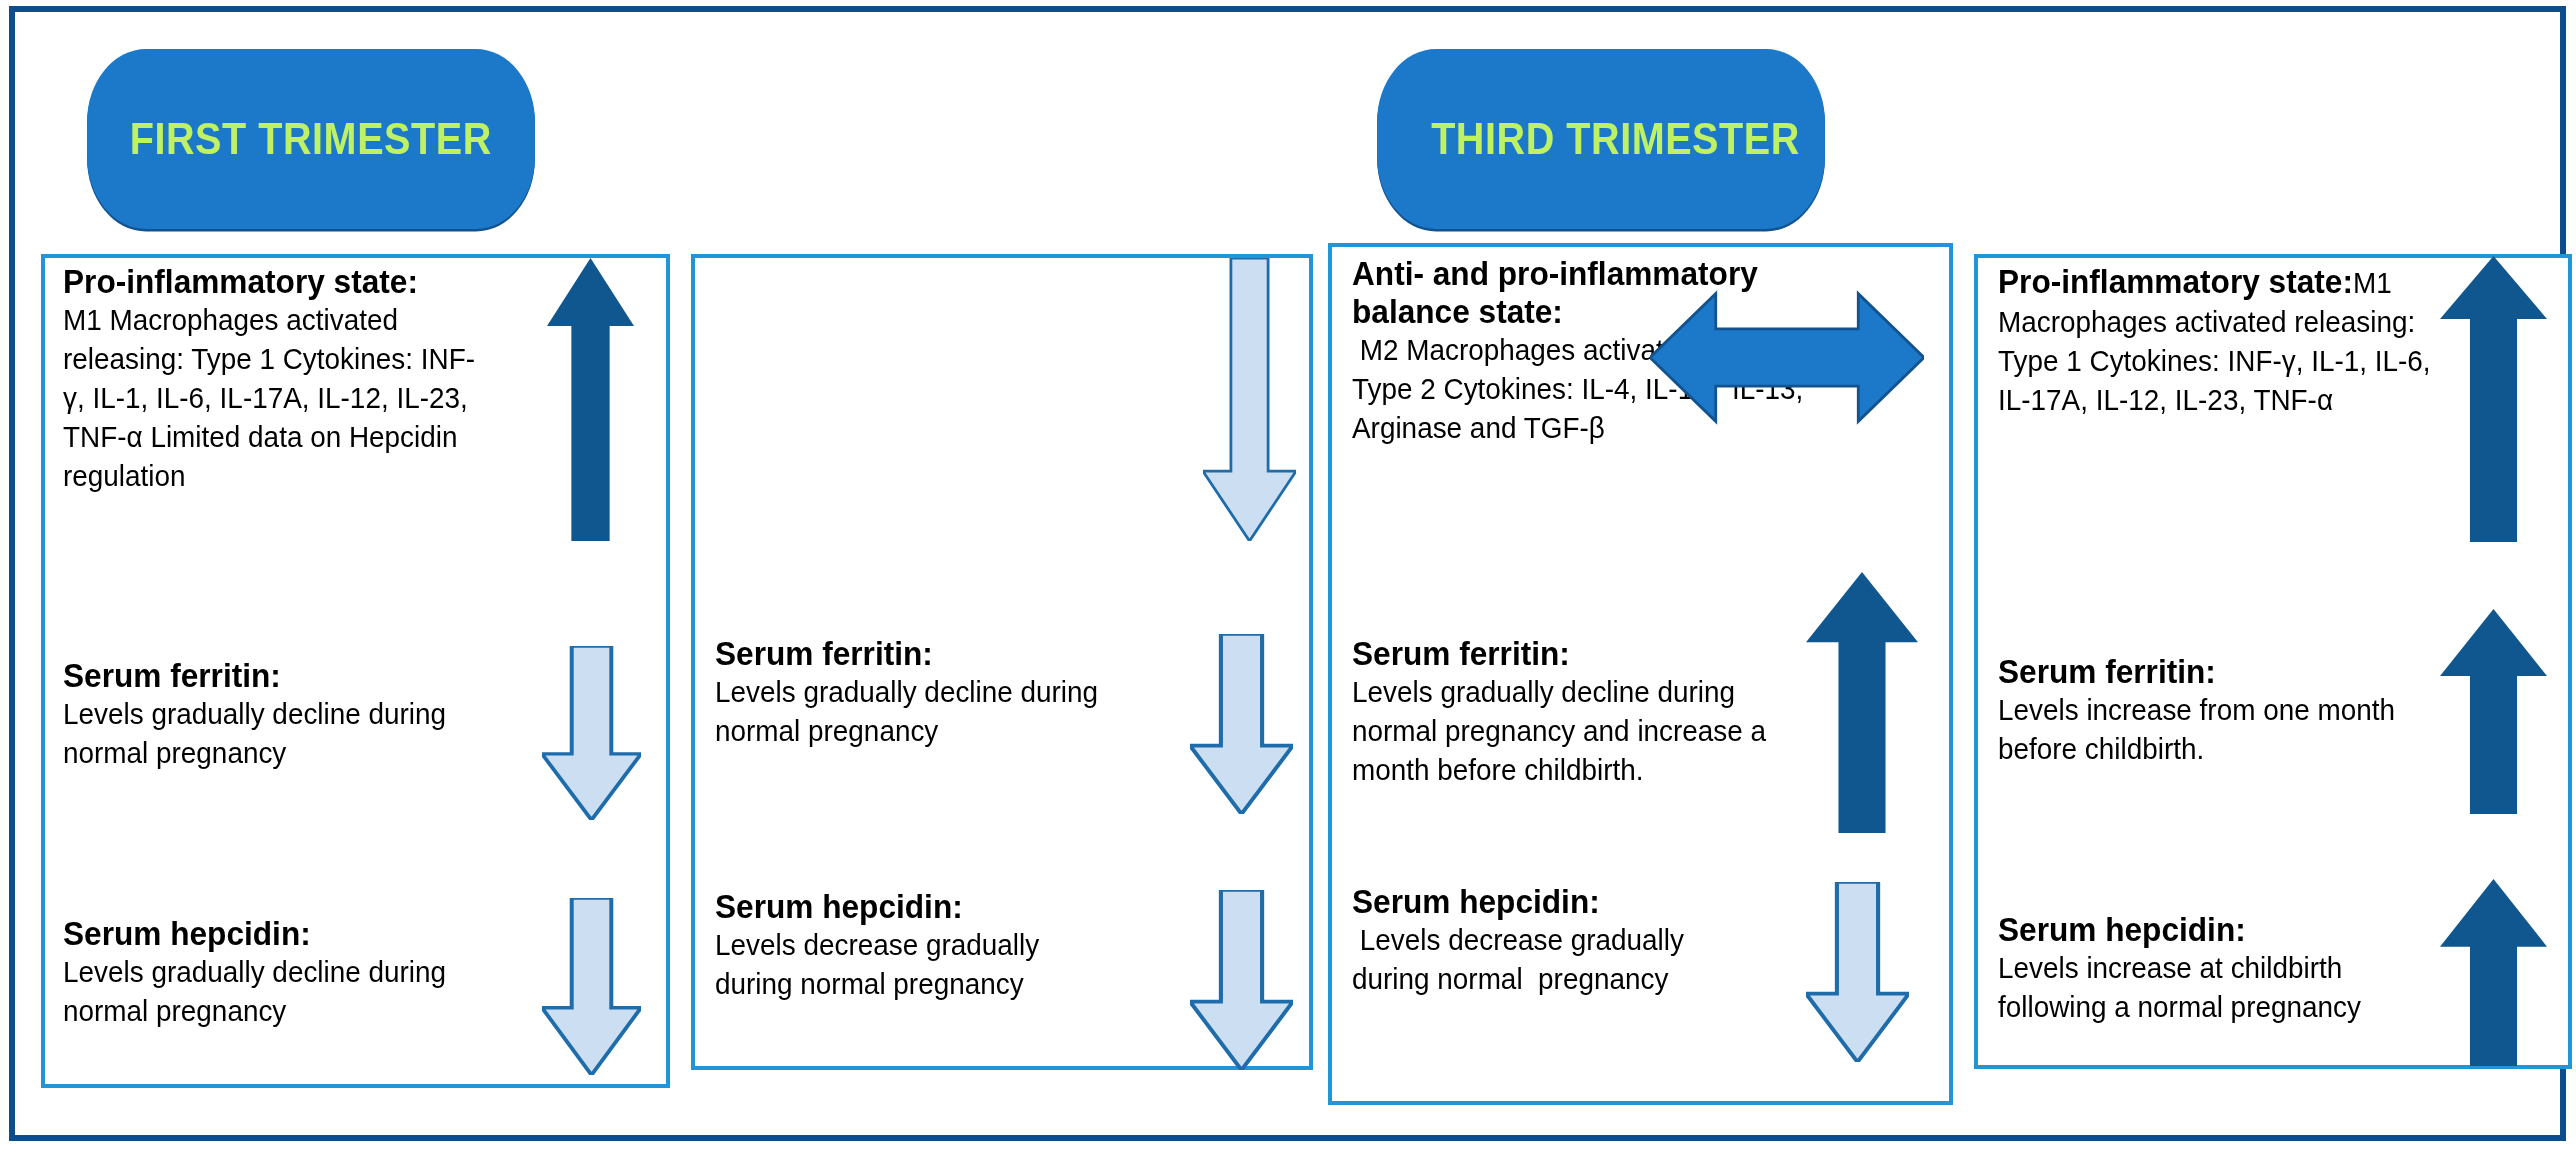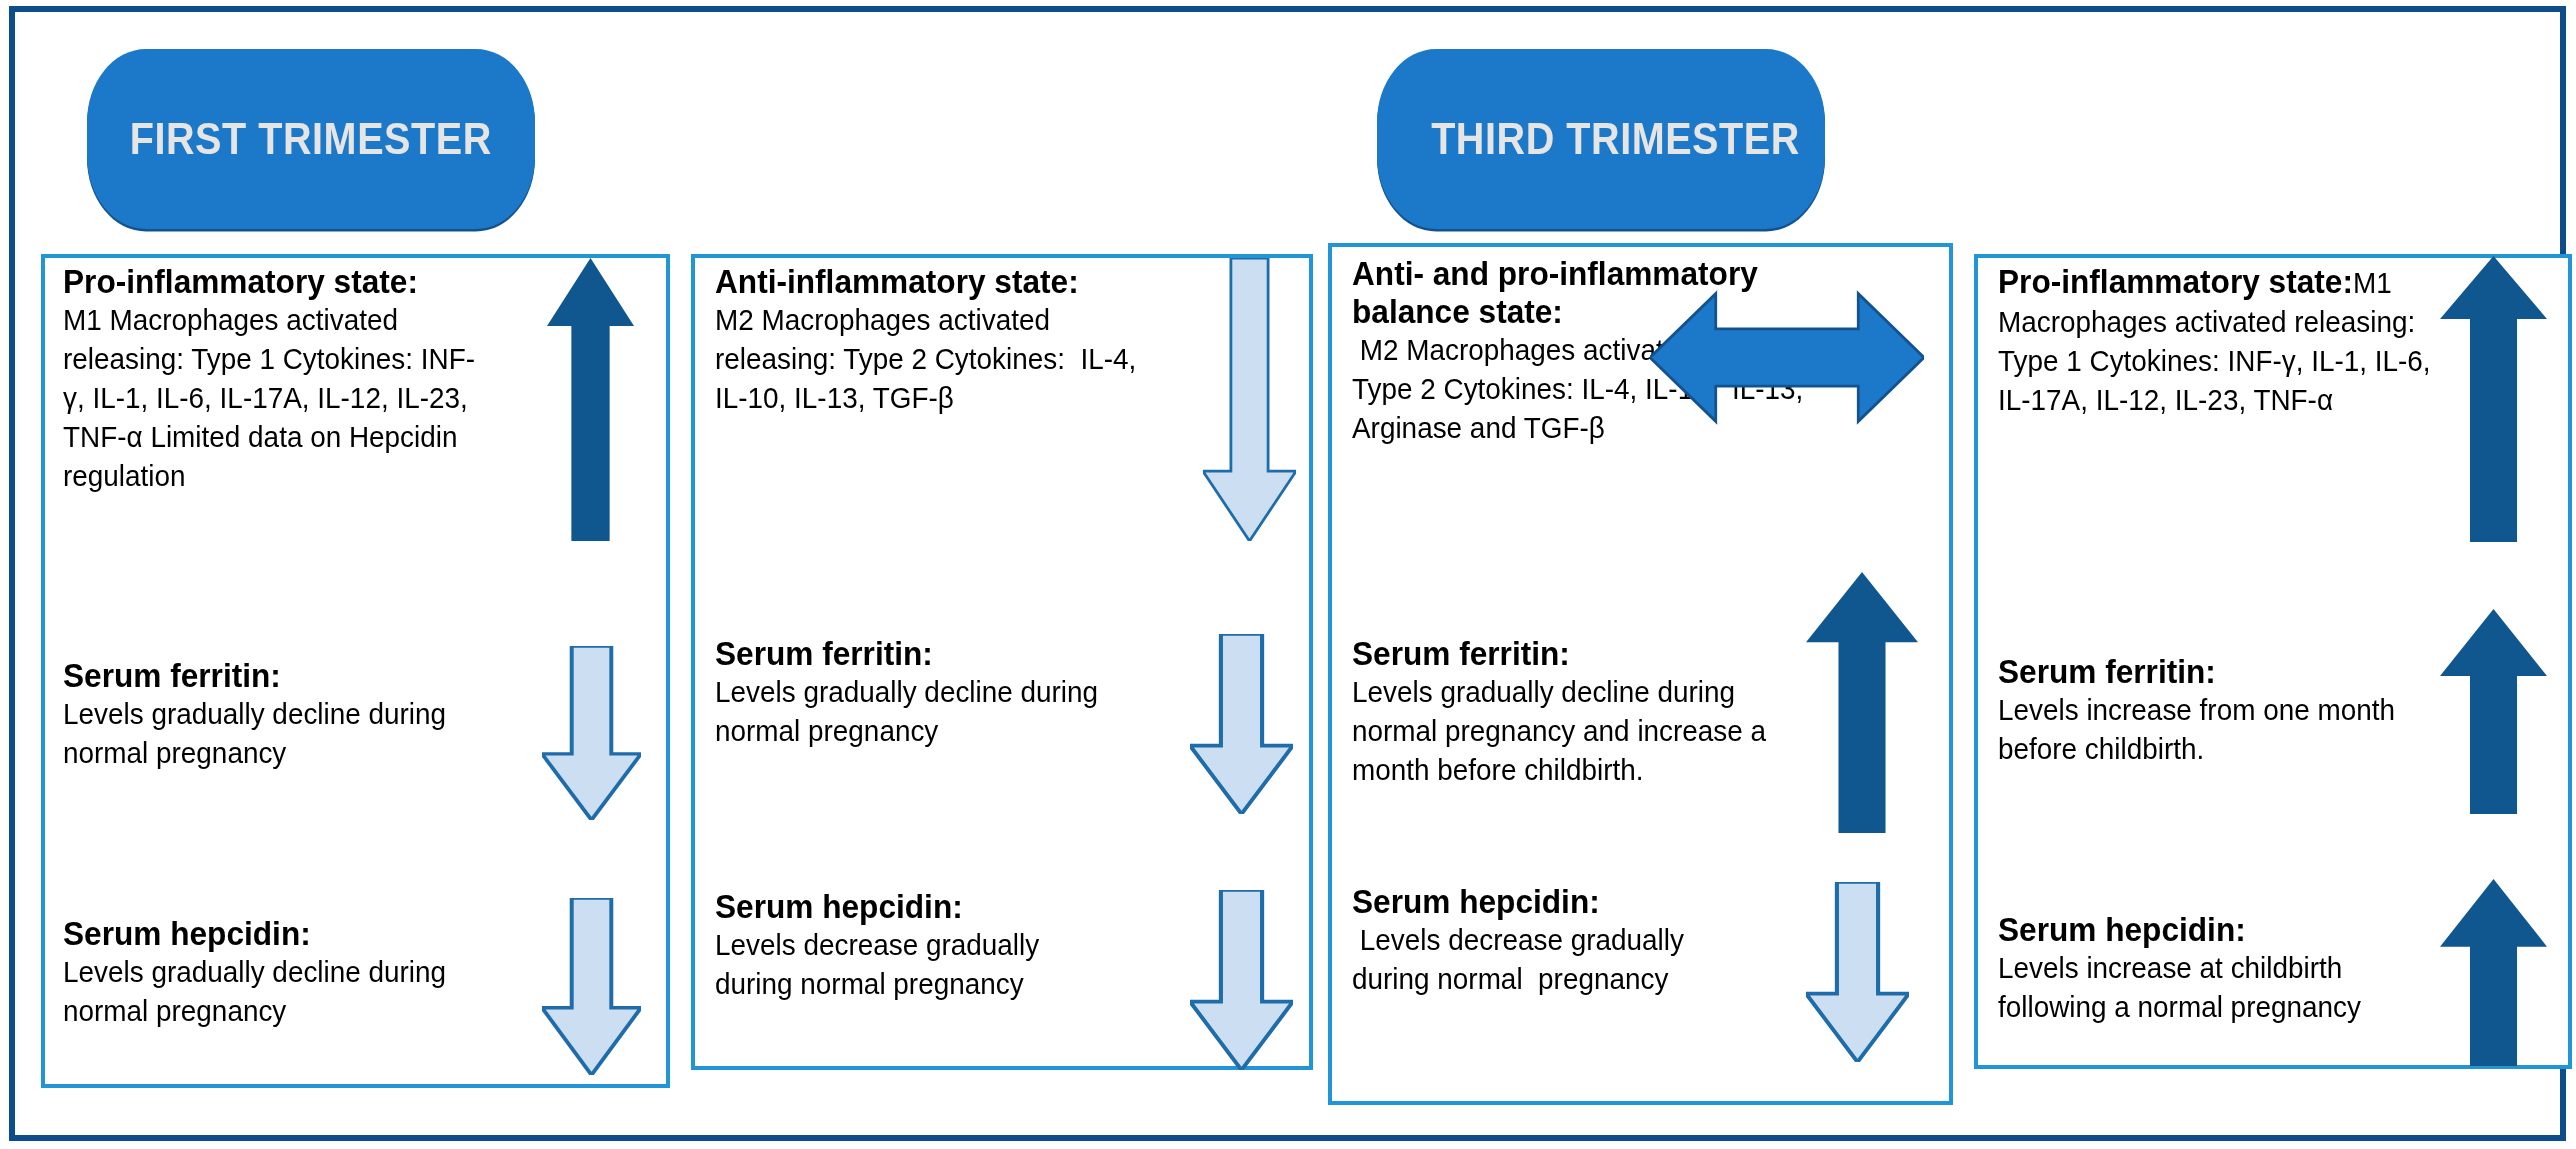--- a/index.html
+++ b/index.html
@@ -18,21 +18,21 @@
     background:#ffffff;
   }
   
   .pill{
     position:absolute;
     height:180px;
     background:#1c78c8;
     border-radius:59px/73px;
     box-shadow:0 2.5px 0 #12538f;
     display:flex;align-items:center;justify-content:center;
-    color:#e5e5e5;
+    color:#bef264;
     font-weight:bold;
     font-size:45px;
     letter-spacing:0.6px;
     font-family:"Liberation Sans", sans-serif;
     white-space:nowrap;
   }
   .pill span{display:block;transform:scaleX(.88);}
   #pill-0{left:72px;top:37px;width:448px;}
   #pill-1{left:718px;top:37px;width:460px;}
   #pill-2{left:1362px;top:37px;width:448px;justify-content:flex-end;}
@@ -141,24 +141,20 @@
   </div>
   <div class="block" id="blk-0-1">
     <span class="ttl">Serum ferritin:</span>
     <span class="body">Levels gradually decline during normal pregnancy</span>
   </div>
   <div class="block" id="blk-0-2">
     <span class="ttl">Serum hepcidin:</span>
     <span class="body">Levels gradually decline during  normal pregnancy</span>
   </div>
 
-  <div class="block" id="blk-1-0">
-    <span class="ttl">Anti-inflammatory state:</span>
-    <span class="body">M2 Macrophages activated releasing: Type 2 Cytokines:  IL-4, IL-10, IL-13, TGF-β</span>
-  </div>
   <div class="block" id="blk-1-1">
     <span class="ttl">Serum ferritin:</span>
     <span class="body">Levels gradually decline during normal pregnancy</span>
   </div>
   <div class="block" id="blk-1-2">
     <span class="ttl">Serum hepcidin:</span>
     <span class="body">Levels decrease gradually during normal pregnancy</span>
   </div>
 
   <div class="block" id="blk-2-0">

